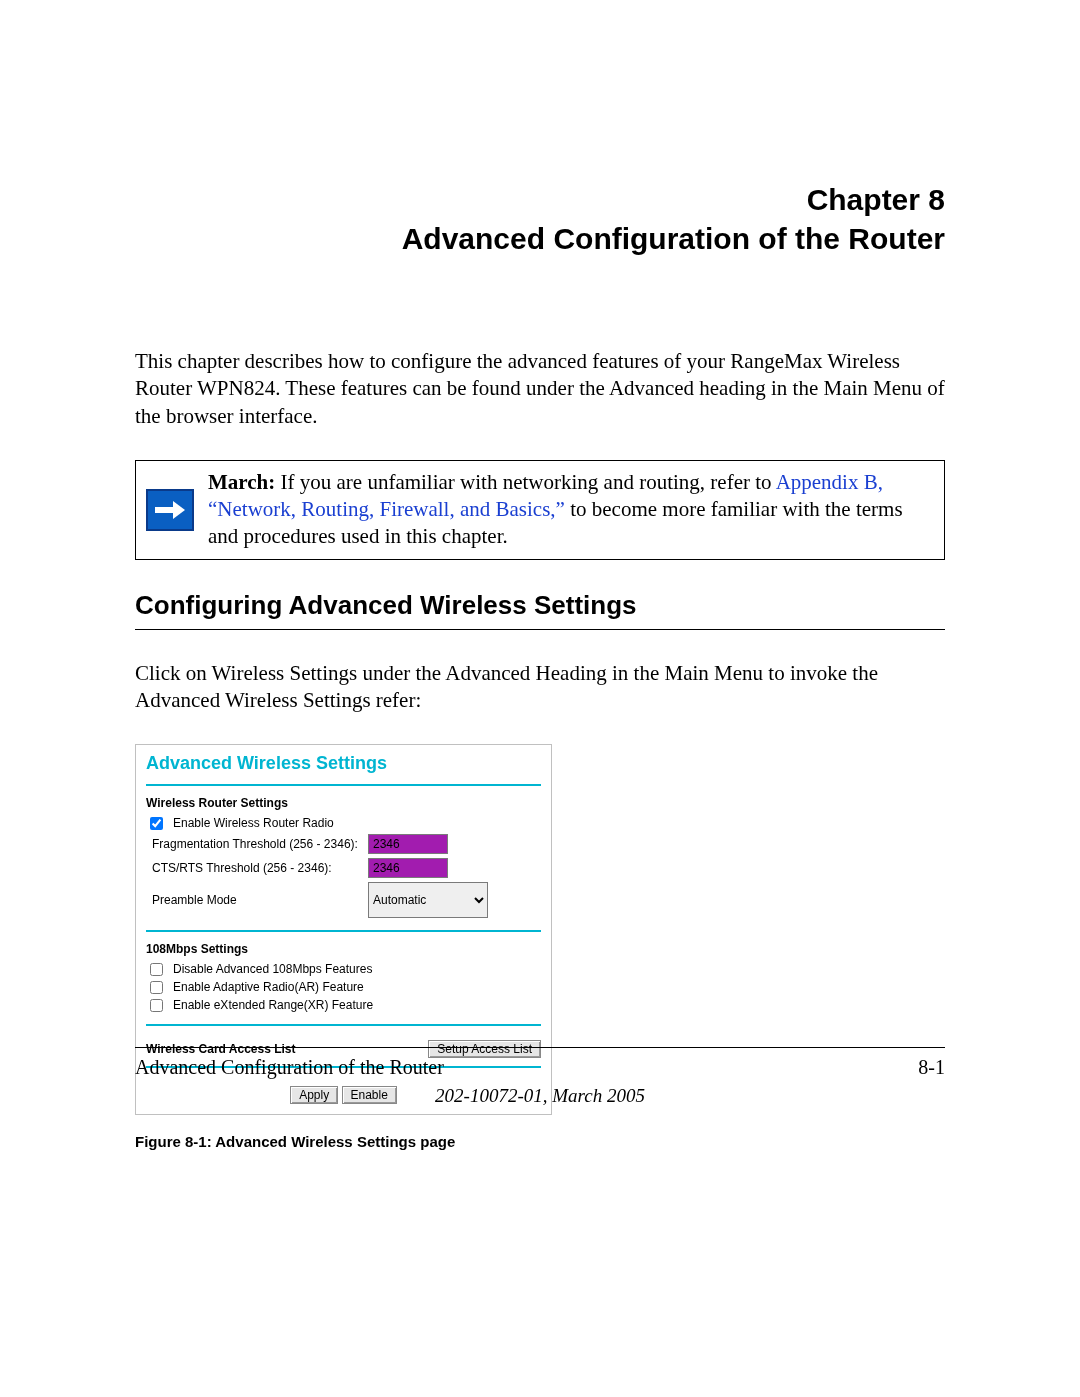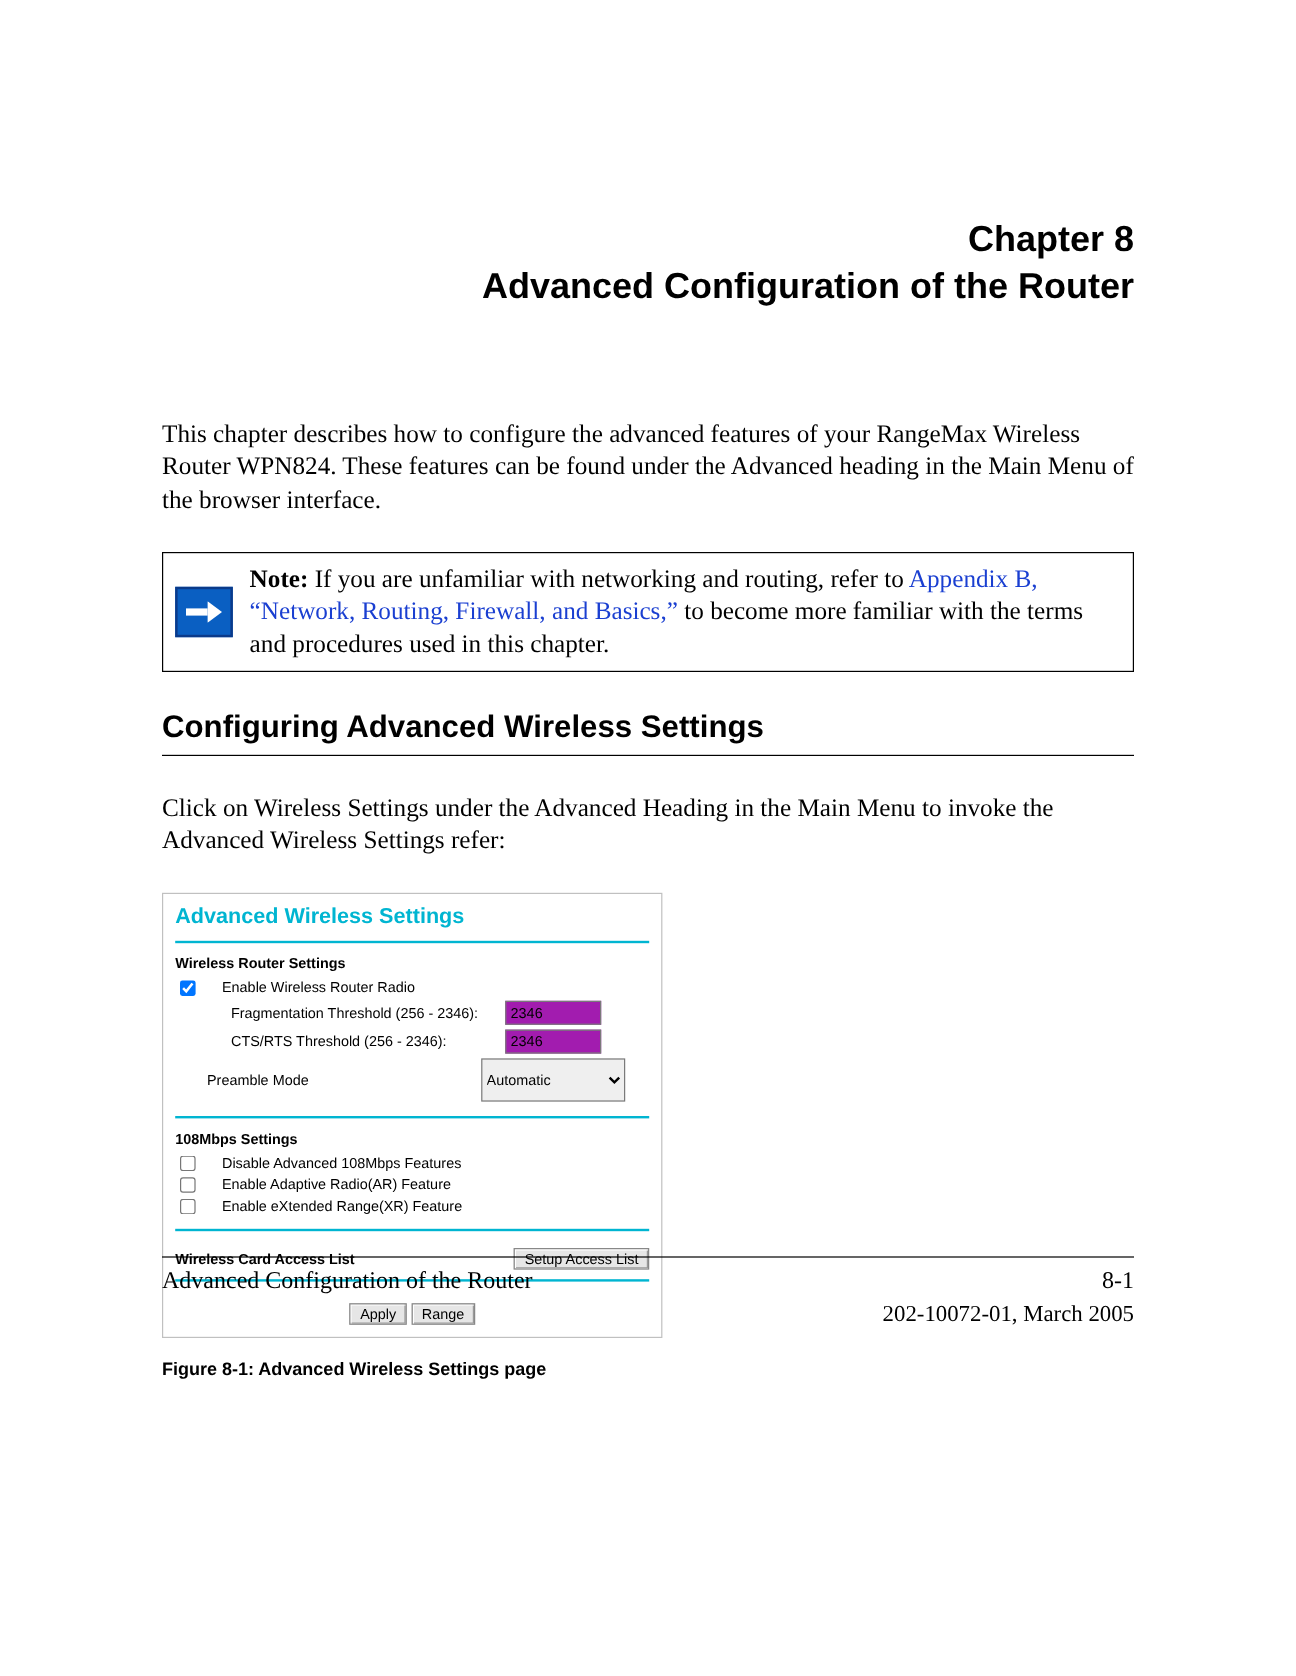--- a/index.html
+++ b/index.html
@@ -99,22 +99,21 @@
     margin: 0 0 10px 0;
   }
   .screen .scr-subhead {
     font-weight: bold;
     margin: 6px 0 4px 0;
   }
   .screen .row {
     display: flex;
     align-items: center;
     padding: 2px 0;
-    gap: 18px;
-    justify-content: center;
+    gap: 6px;
   }
   .screen .row .lbl {
     flex: 0 0 210px;
   }
   .screen .row .lbl-wide {
     flex: 1;
   }
   .screen input[type=text] {
     width: 70px;
     font-family: Arial, sans-serif;
@@ -171,21 +170,22 @@
     border: none;
     border-top: 1px solid #000;
     margin: 0 0 8px 0;
   }
   .footer .foot-line {
     display: flex;
     justify-content: space-between;
     font-size: 20px;
   }
   .footer .doc-date {
-    text-align: right;
+    text-align: center;
+    font-style: italic;
     font-size: 19px;
     margin-top: 6px;
   }
 </style>
 </head>
 <body>
 
 <div class="page">
 
   <div class="chapter-head">
@@ -198,21 +198,21 @@
   <div class="note-box">
     <div class="note-icon-cell">
       <div class="note-icon">
         <svg width="30" height="18" viewBox="0 0 30 18">
           <rect x="0" y="6" width="18" height="6" fill="#fff"></rect>
           <polygon points="18,0 30,9 18,18" fill="#fff"></polygon>
         </svg>
       </div>
     </div>
     <div class="note-text">
-      <b>Note: </b><span>If you are unfamiliar with networking and routing, refer to </span><span class="link">Appendix B, “Network, Routing, Firewall, and Basics,”</span><span> to become more familiar with the terms and procedures used in this chapter.</span>
+      <b>March: </b><span>If you are unfamiliar with networking and routing, refer to </span><span class="link">Appendix B, “Network, Routing, Firewall, and Basics,”</span><span> to become more familiar with the terms and procedures used in this chapter.</span>
     </div>
   </div>
 
   <div class="section-head">Configuring Advanced Wireless Settings</div>
   <hr class="section-rule">
 
   <p class="body-text">Click on Wireless Settings under the Advanced Heading in the Main Menu to invoke the Advanced Wireless Settings refer:</p>
 
   <div class="screen">
     <div class="scr-title">Advanced Wireless Settings</div>
@@ -256,21 +256,21 @@
 
     <hr class="scr-sep" style="margin-top:10px">
     <div class="access-row">
       <span class="scr-subhead" style="margin:0">Wireless Card Access List</span>
       <button class="btn">Setup Access List</button>
     </div>
     <hr class="scr-sep" style="margin-top:6px">
 
     <div class="bottom-btns">
       <button class="btn">Apply</button>
-      <button class="btn">Range</button>
+      <button class="btn">Enable</button>
     </div>
   </div>
 
   <div class="fig-caption">Figure 8-1:  Advanced Wireless Settings page</div>
 
 </div>
 
 <div class="footer">
   <hr class="foot-rule">
   <div class="foot-line">

